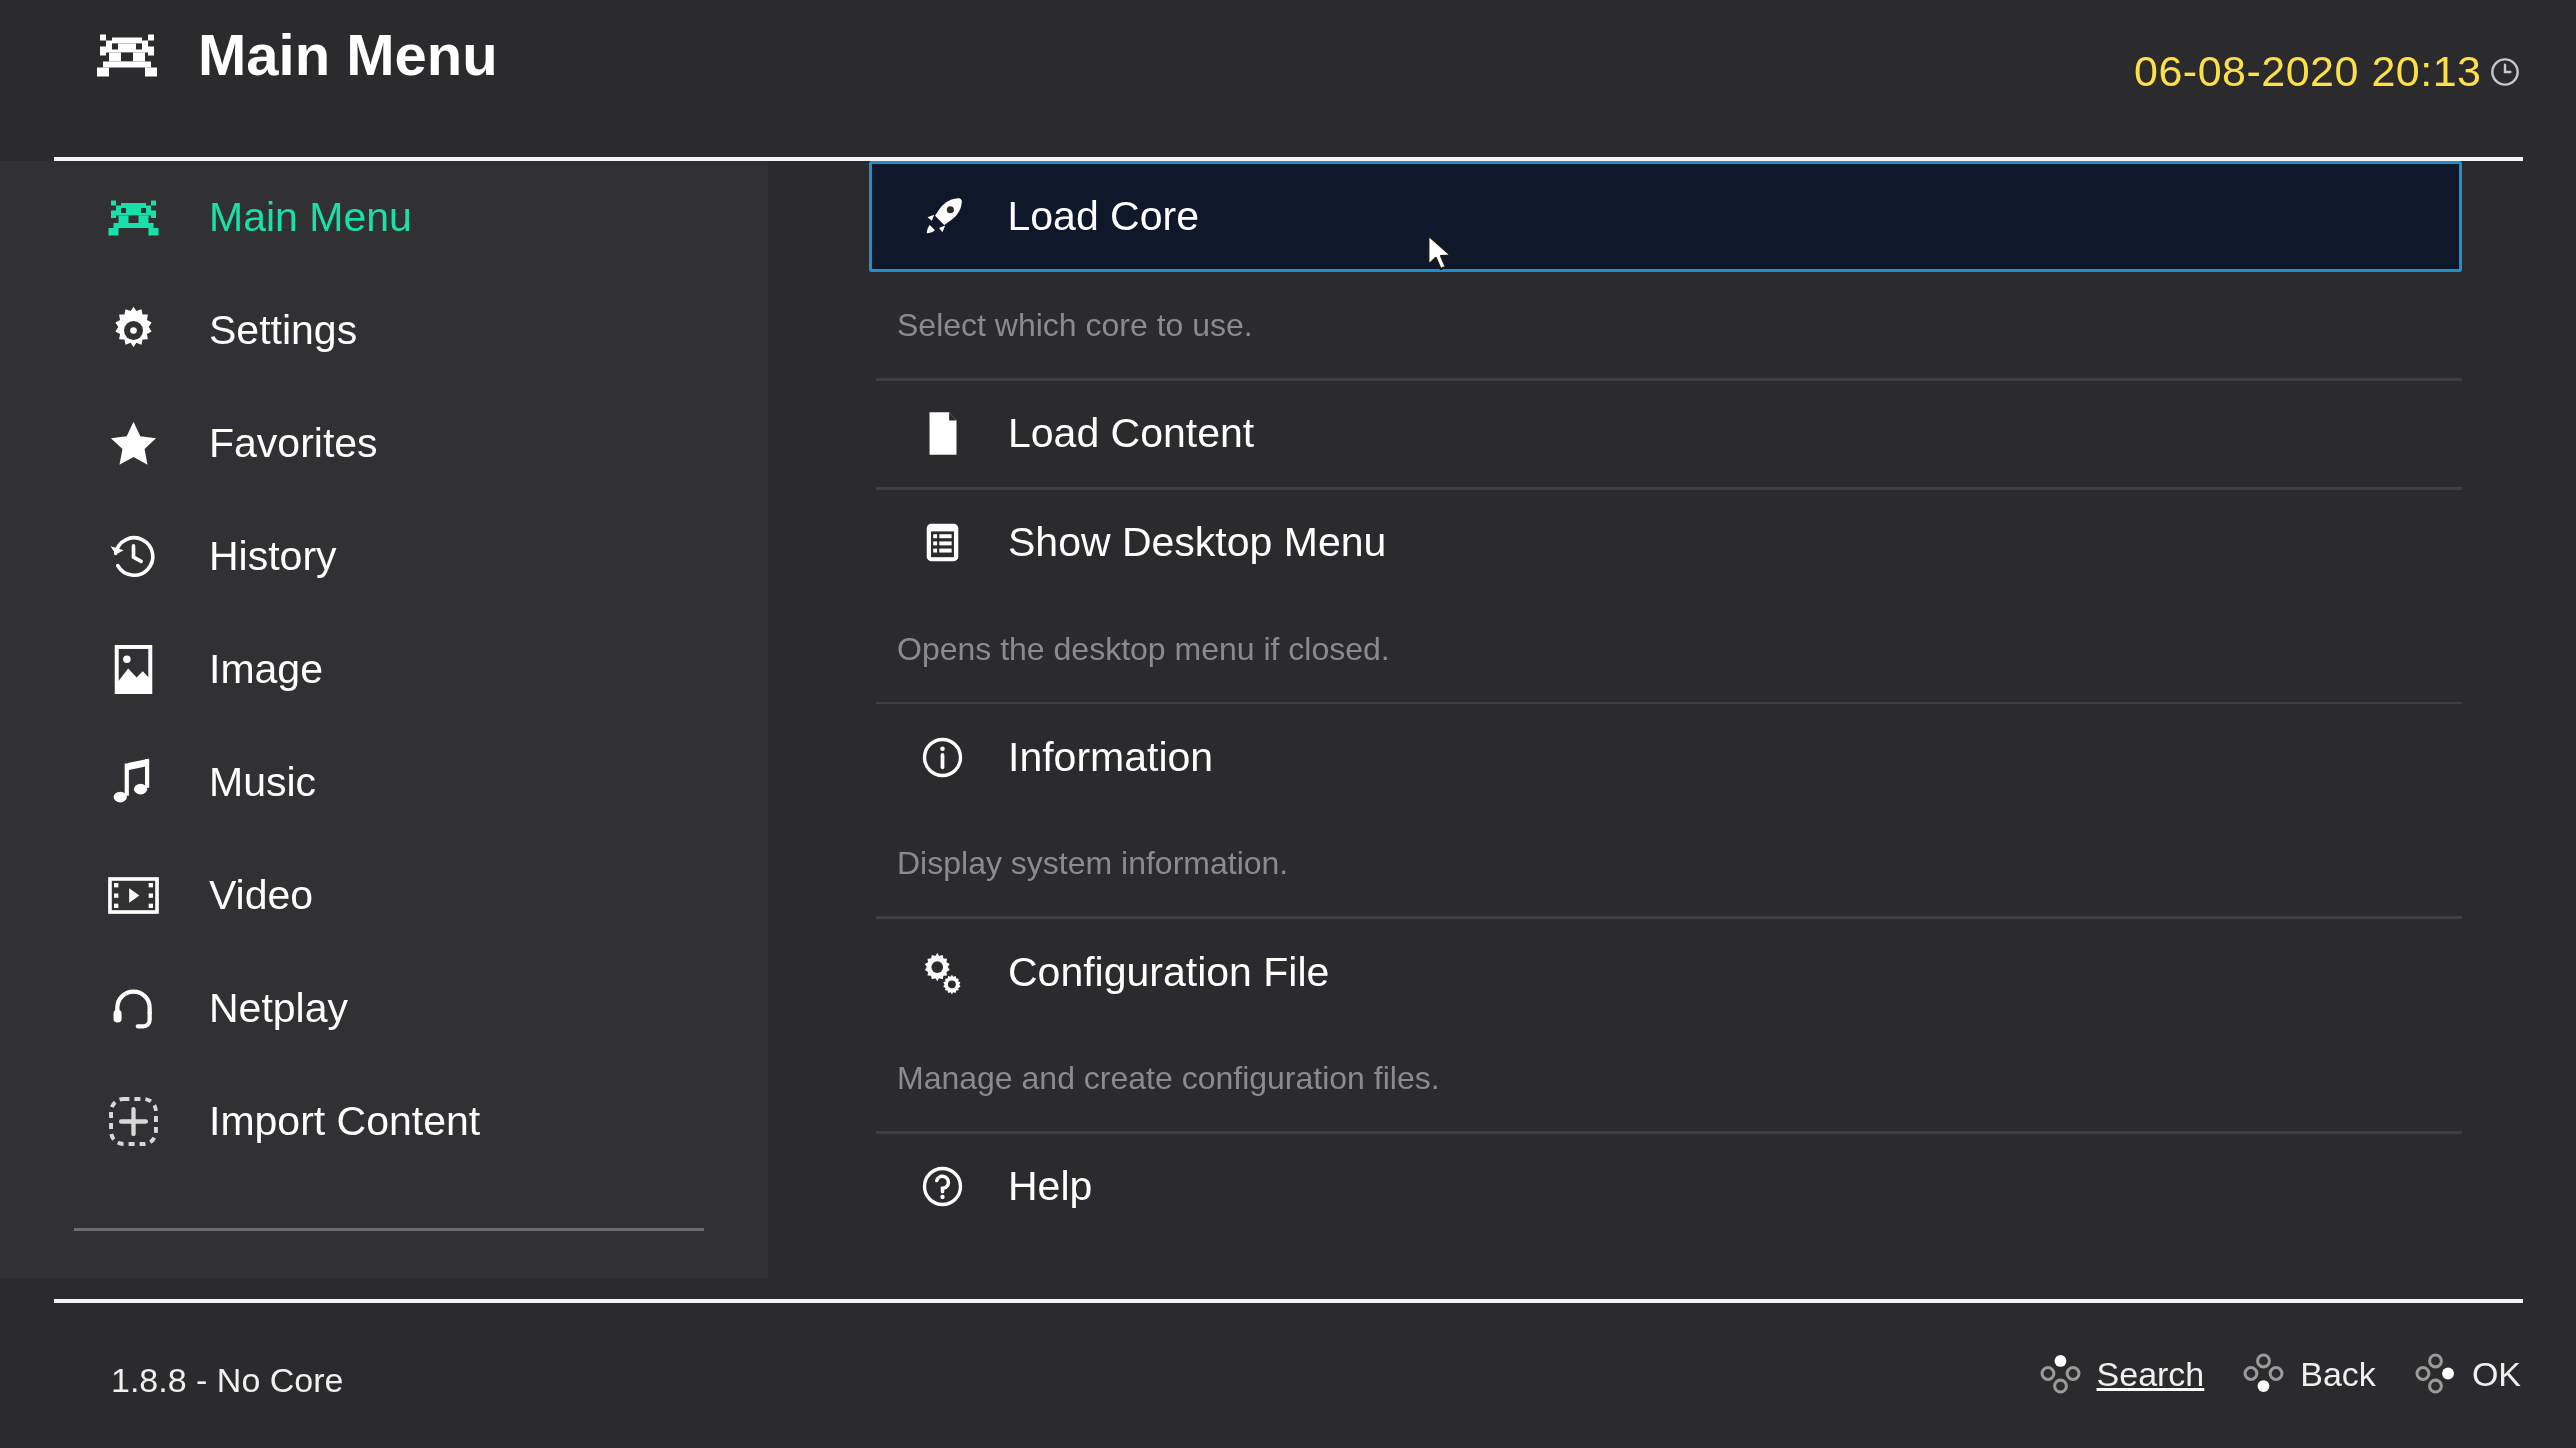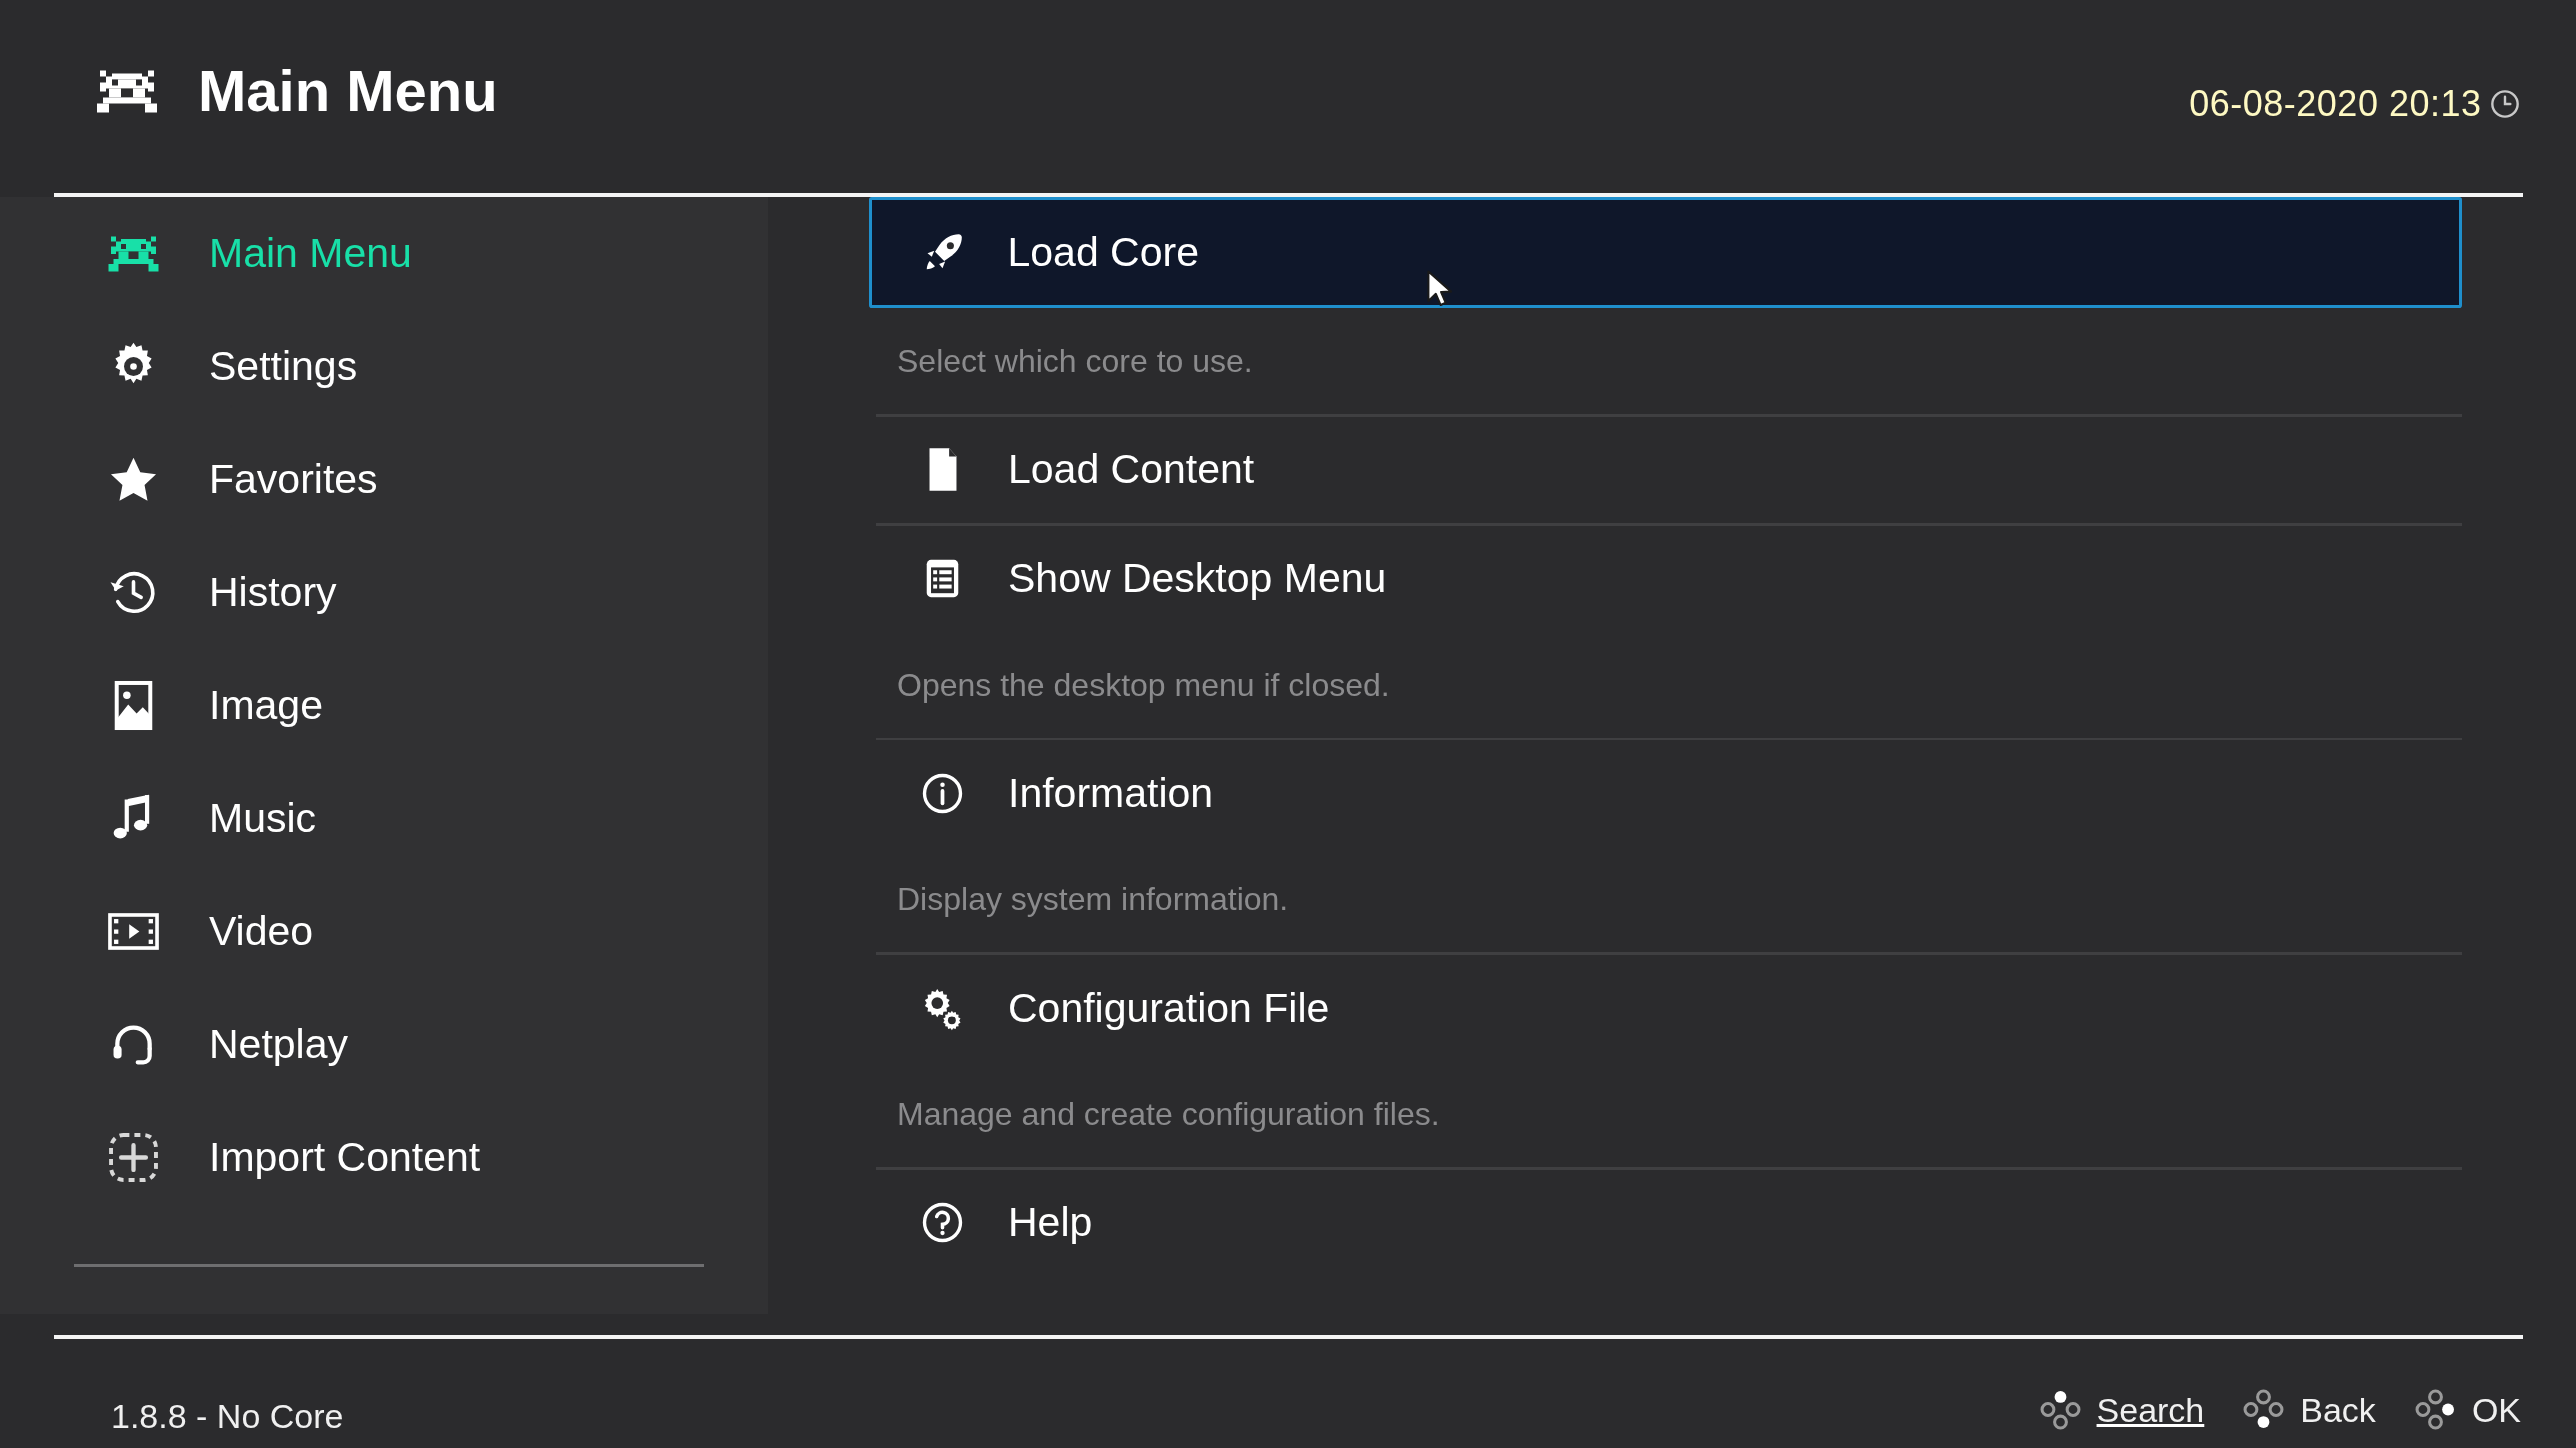--- a/index.html
+++ b/index.html
@@ -15,21 +15,20 @@
     font-family: "Liberation Sans", sans-serif;
     color: #ffffff;
     -webkit-font-smoothing: antialiased;
   }
 
   #app {
     position: relative;
     width: 2576px;
     height: 1220px;
     background: #2b2b2d;
-    margin-top: 36px;
   }
 
   
   .header {
     position: absolute;
     top: 0; left: 0;
     width: 2576px;
     height: 160px;
   }
   .header-left {
@@ -55,22 +54,22 @@
   }
   .header-right {
     position: absolute;
     right: 55px;
     top: 47px;
     display: flex;
     align-items: center;
     gap: 7.5px;
   }
   .clock-text {
-    font-size: 36px;
-    color: #fef9c3;
+    font-size: 43px;
+    color: #fde047;
     letter-spacing: 0.5px;
     white-space: nowrap;
   }
   .clock-icon { width: 32px; height: 32px; display: block; }
 
   .header-rule {
     position: absolute;
     left: 54px;
     top: 157px;
     width: 2469px;

